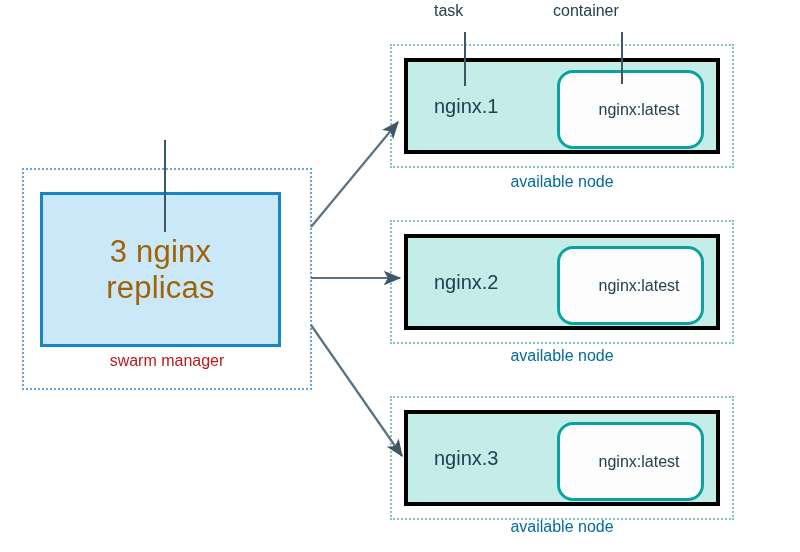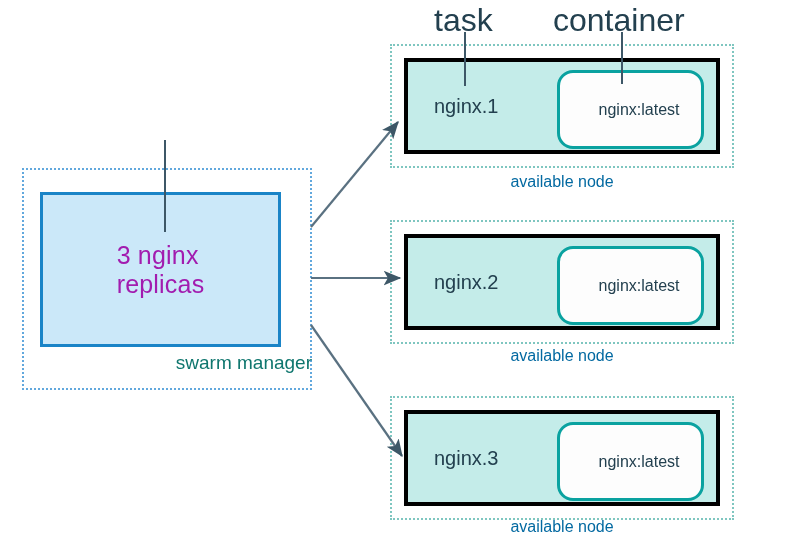--- a/index.html
+++ b/index.html
@@ -33,32 +33,33 @@
   .service-box {
     left: 40px; top: 192px;
     width: 241px; height: 155px;
     border: 3px solid #1a84c7;
     background: #cbe8f9;
     display: flex;
     align-items: center;
     justify-content: center;
   }
   .service-box-label {
-    font-size: 25px;
+    font-size: 31px;
     line-height: 1.16;
-    color: #a21caf;
+    text-align: center;
+    color: #a16207;
     letter-spacing: .2px;
     white-space: pre-line;
   }
   .swarm-caption {
     left: 22px; top: 352px;
     width: 290px;
-    text-align: right;
-    font-size: 19px;
-    color: #0f766e;
+    text-align: center;
+    font-size: 16px;
+    color: #b91c1c;
   }
 
   
   .node-dotted {
     left: 390px;
     width: 344px;
     height: 124px;
     border: 2px dotted #7fc6c0;
   }
   .node-dotted.n0 { top: 44px; }
@@ -113,21 +114,21 @@
     text-align: center;
     font-size: 16px;
     color: #0369a1;
   }
   .node-caption.n0 { top: 173px; }
   .node-caption.n1 { top: 347px; }
   .node-caption.n2 { top: 518px; }
 
   
   .callout {
-    font-size: 32px;
+    font-size: 16px;
     color: #23404f;
     white-space: nowrap;
   }
   .callout.service  { left: 117px; top: 110px; }
   .callout.task     { left: 434px; top: 2px; }
   .callout.container{ left: 553px; top: 2px; }
 
   
   #overlay {
     position: absolute;

